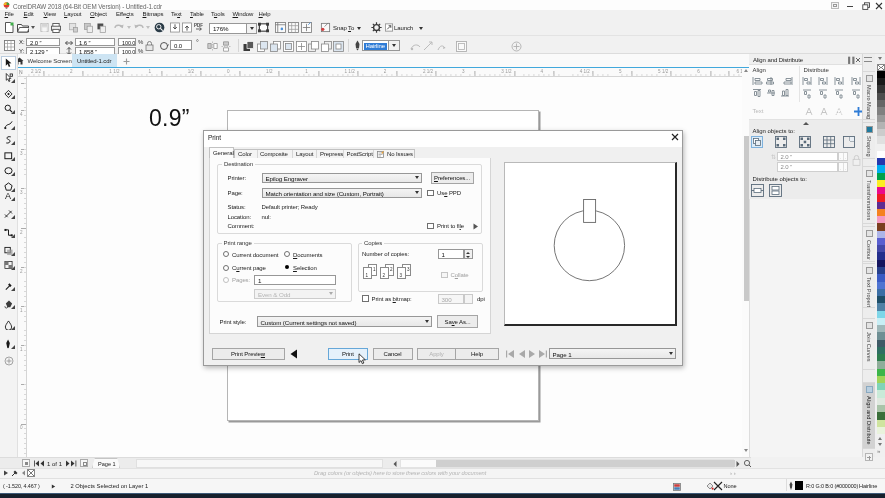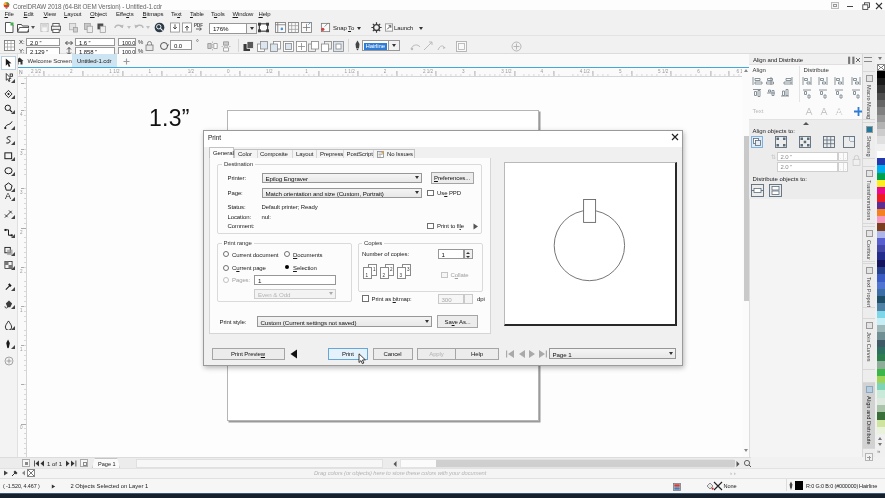--- a/index.html
+++ b/index.html
@@ -462,21 +462,21 @@
 <svg class="a" style="left:11px;top:325.5px" width="4" height="4" viewBox="0 0 4 4">
         <path d="M4 0 L4 4 L0 4 Z" fill="#444"></path>
       </svg>
 <svg class="a" style="left:11px;top:344.5px" width="4" height="4" viewBox="0 0 4 4">
         <path d="M4 0 L4 4 L0 4 Z" fill="#444"></path>
       </svg>
 </div>
 
 <div class="a" style="left:27px;top:77px;width:715px;height:380px;background:#fdfdfd"></div>
 <div class="a" style="left:227px;top:110px;width:312px;height:311px;background:#fff;border:1px solid #b5b5b5;box-shadow:1.5px 1.5px 0 #9a9a9a"></div>
-<div class="a" style="left:149px;top:105px;font-size:23px;color:#111;letter-spacing:.3px">1.3”</div>
+<div class="a" style="left:149px;top:105px;font-size:23px;color:#111;letter-spacing:.3px">0.9”</div>
 
 <div id="vscroll">
 <div class="a" style="left:742px;top:68px;width:9px;height:389px;background:#fbfbfb"></div>
 <div class="a" style="left:744px;top:69px;width:0;height:0;border-left:2.5px solid transparent;border-right:2.5px solid transparent;border-bottom:3.5px solid #888"></div>
 <div class="a" style="left:743.5px;top:136px;width:6.5px;height:165px;background:#c9c9c9"></div>
 <div class="a" style="left:744px;top:449px;width:0;height:0;border-left:2.5px solid transparent;border-right:2.5px solid transparent;border-top:3.5px solid #888"></div>
 </div>
 
 <div class="a" style="left:203px;top:130px;width:480px;height:235.5px;background:#f0f0f0;border:1px solid #9a9a9a;box-shadow:1px 2px 5px rgba(0,0,0,.28)"></div>
 <div class="a" style="left:204px;top:131px;width:478px;height:16px;background:#fff"></div>

